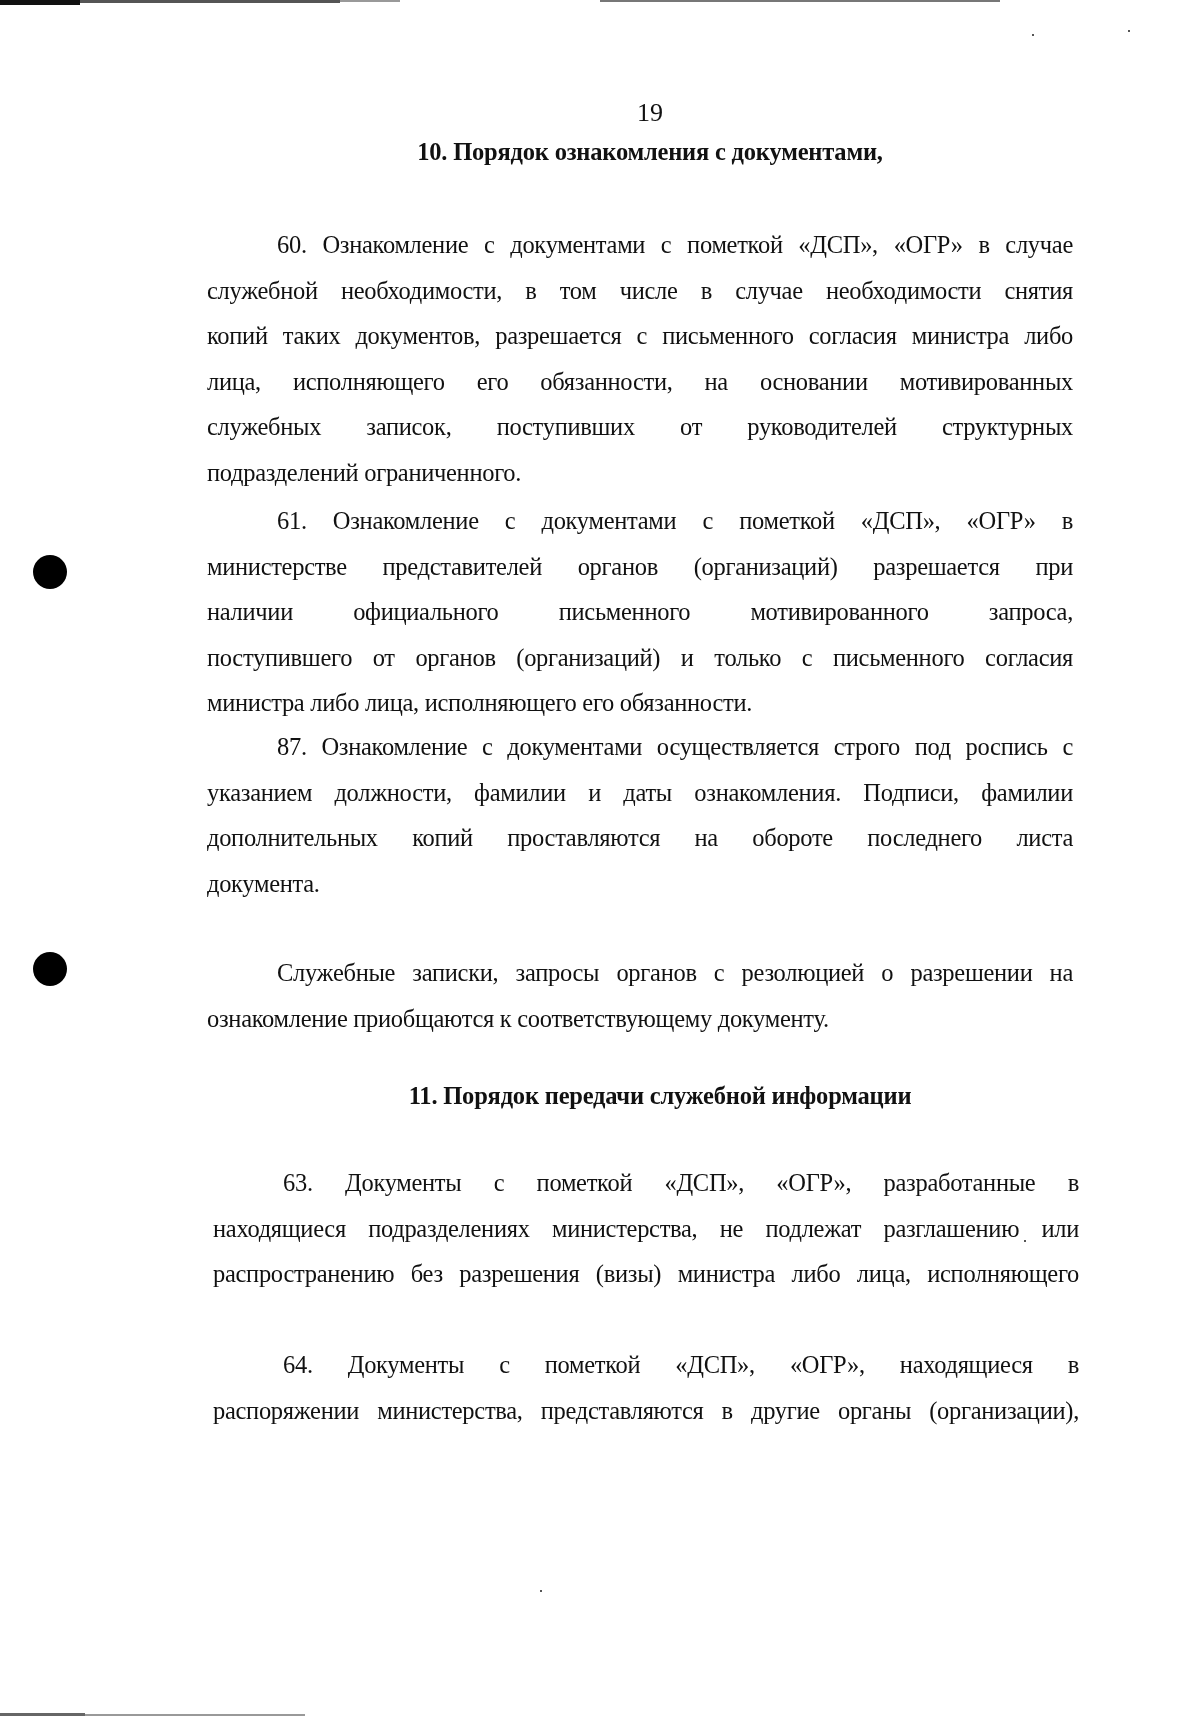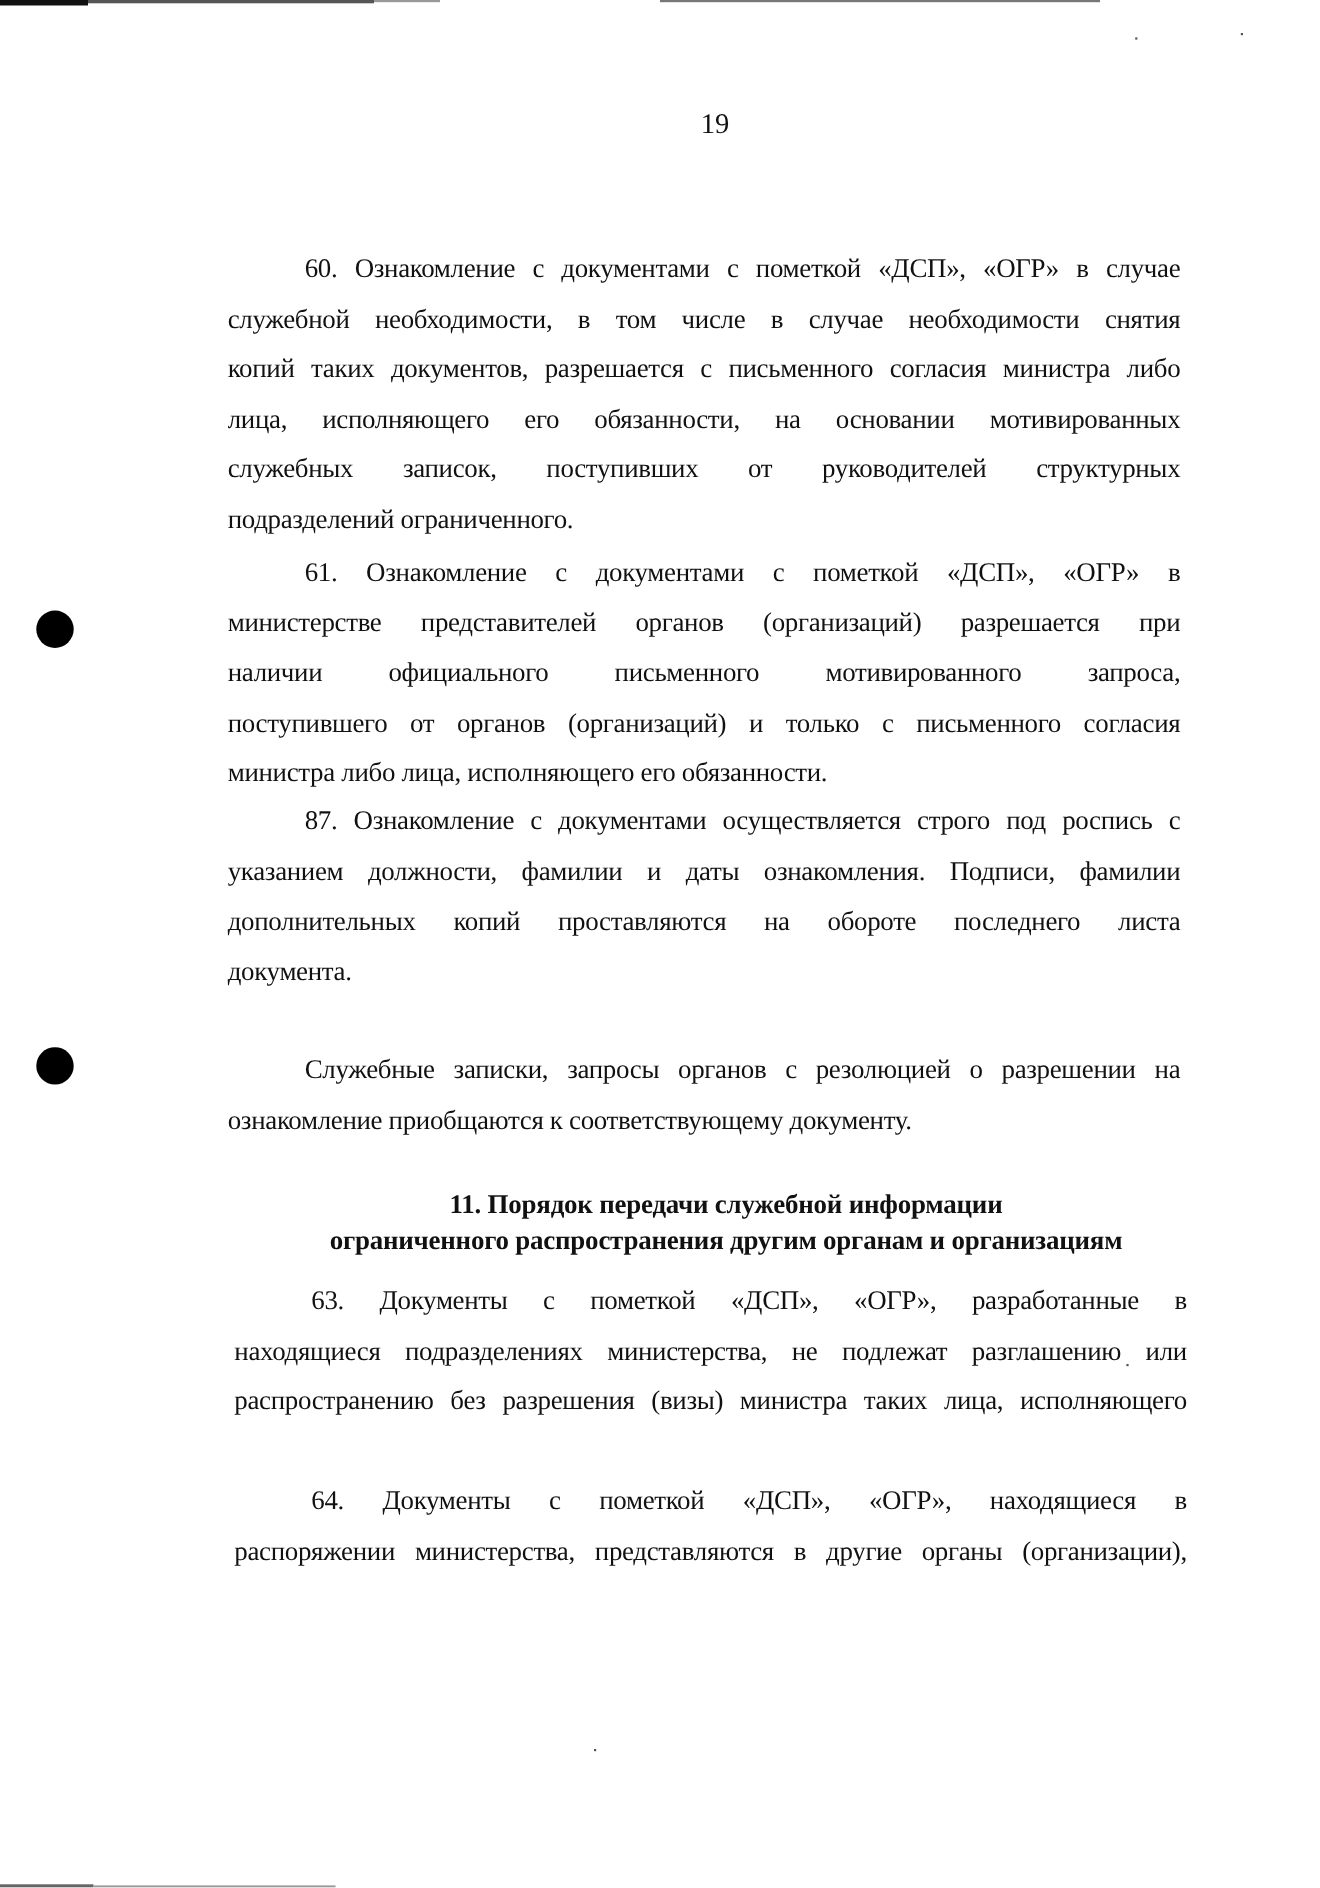--- a/index.html
+++ b/index.html
@@ -111,20 +111,21 @@
 <div class="punch-hole" style="left:33px; top:952px;"></div>
 
 <div class="speck" style="left:1032px; top:34px;"></div>
 <div class="speck" style="left:1128px; top:30px;"></div>
 <div class="speck" style="left:1024px; top:1240px;"></div>
 <div class="speck" style="left:540px; top:1590px;"></div>
 
 <div class="page-number">19</div>
 
 <div class="heading" style="top:136px;">
+  <div>10. Порядок ознакомления с документами,</div>
 </div>
 
 <div class="para" style="top:222px;">
   <span class="line indent">60. Ознакомление с документами с пометкой «ДСП», «ОГР» в случае</span>
   <span class="line">служебной необходимости, в том числе в случае необходимости снятия</span>
   <span class="line">копий таких документов, разрешается с письменного согласия министра либо</span>
   <span class="line">лица, исполняющего его обязанности, на основании мотивированных</span>
   <span class="line">служебных записок, поступивших от руководителей структурных</span>
   <span class="line last">подразделений ограниченного.</span>
 </div>
@@ -144,25 +145,24 @@
   <span class="line last">документа.</span>
 </div>
 
 <div class="para" style="top:950px;">
   <span class="line indent">Служебные записки, запросы органов с резолюцией о разрешении на</span>
   <span class="line last">ознакомление приобщаются к соответствующему документу.</span>
 </div>
 
 <div class="heading" style="top:1080px; left:210px;">
   <div>11. Порядок передачи служебной информации</div>
-  <div>ограниченного распространения другим органам и организациям</div>
 </div>
 
 <div class="para" style="top:1160px; left:213px;">
   <span class="line indent">63. Документы с пометкой «ДСП», «ОГР», разработанные в</span>
   <span class="line">находящиеся подразделениях министерства, не подлежат разглашению или</span>
-  <span class="line">распространению без разрешения (визы) министра таких лица, исполняющего</span>
+  <span class="line">распространению без разрешения (визы) министра либо лица, исполняющего</span>
 </div>
 
 <div class="para" style="top:1342px; left:213px;">
   <span class="line indent">64. Документы с пометкой «ДСП», «ОГР», находящиеся в</span>
   <span class="line">распоряжении министерства, представляются в другие органы (организации),</span>
 </div>
 
 </body></html>

